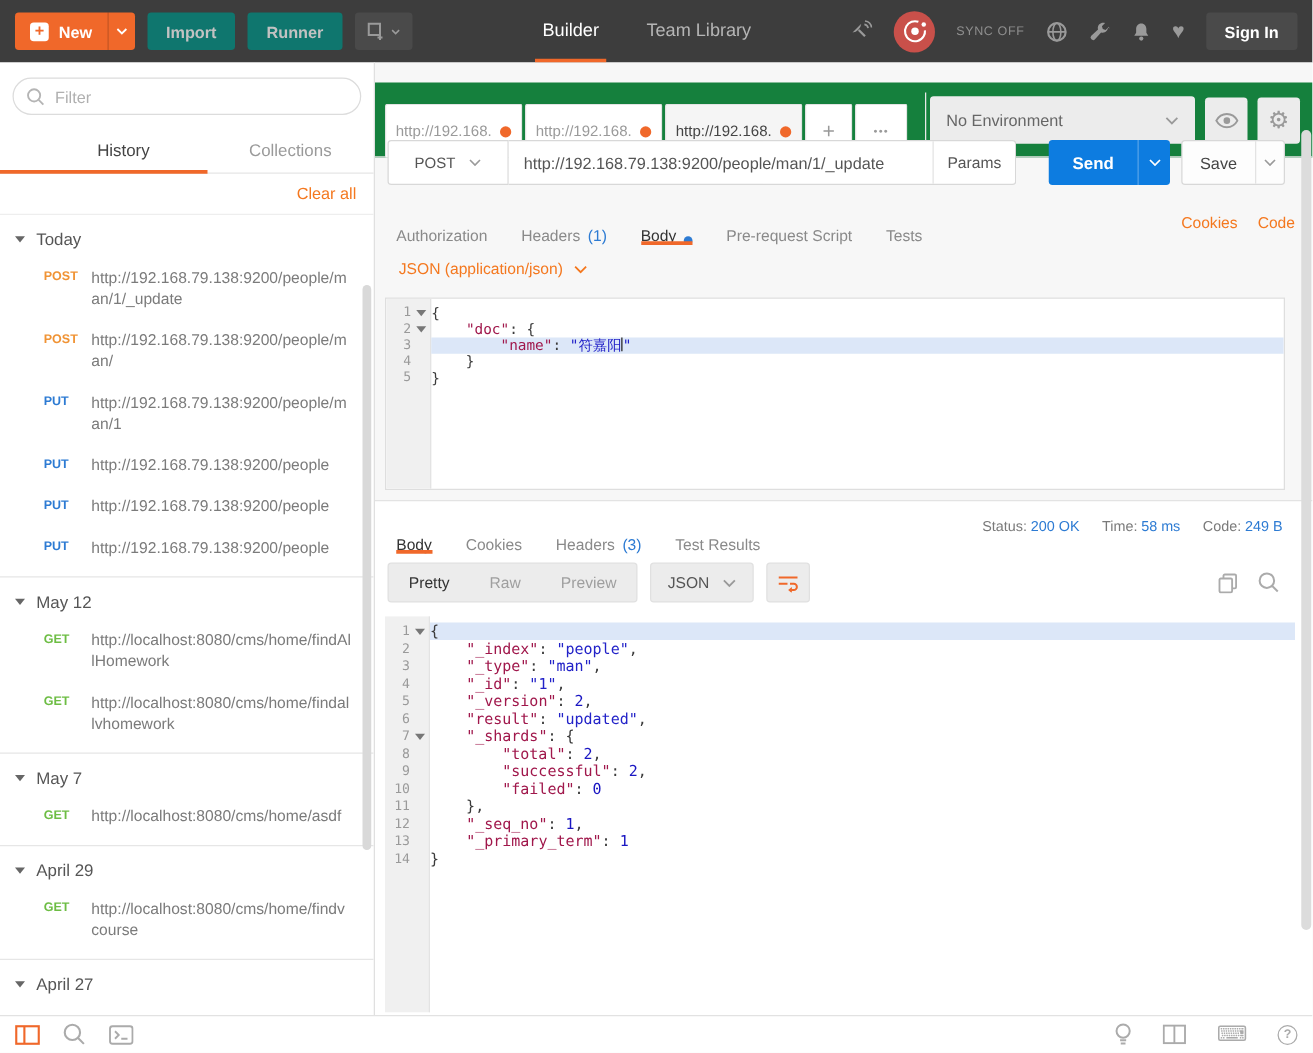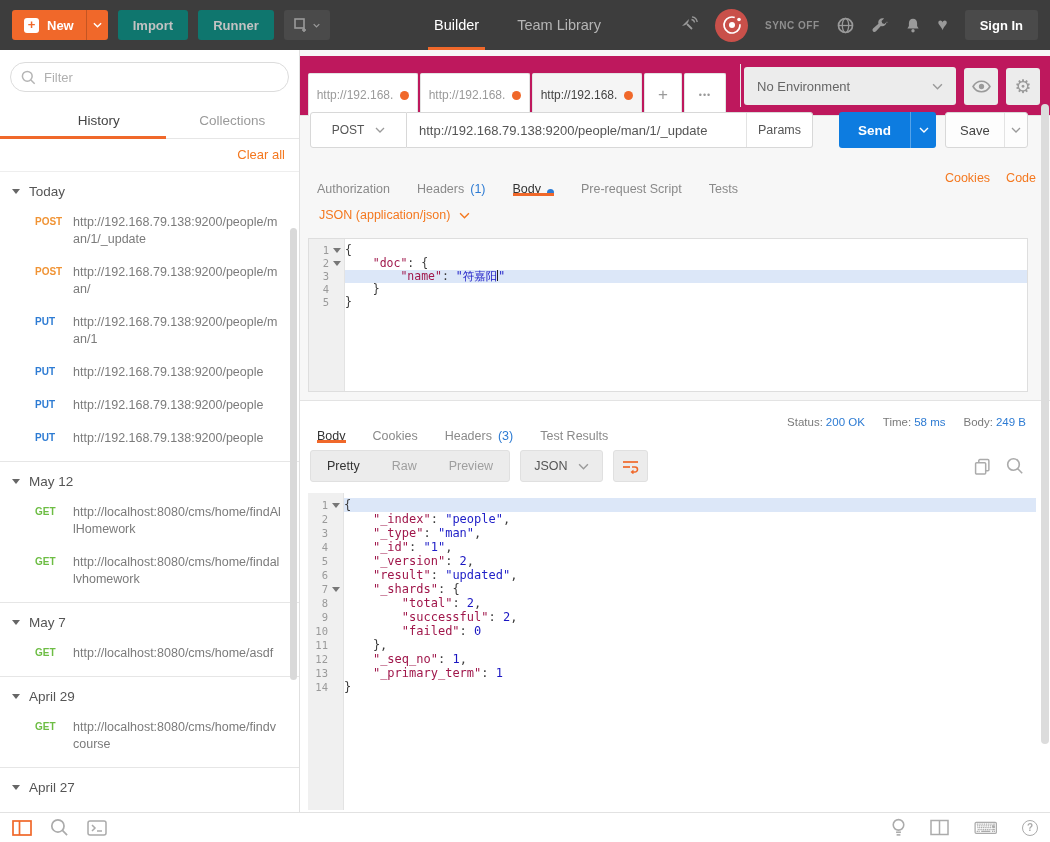--- a/index.html
+++ b/index.html
@@ -14,21 +14,21 @@
   .plus-box{width:15px;height:15px;background:#fff;border-radius:3px;color:var(--orange);font-weight:bold;font-size:13px;line-height:14px;text-align:center;}
   .btn-new-arrow{width:22px;border-left:1px solid rgba(0,0,0,.18);display:flex;align-items:center;justify-content:center;}
   .hdr-btn{height:30px;padding:0 15px;background:#0f766e;border-radius:3px;color:#c2c2c2;font-size:13px;font-weight:bold;display:flex;align-items:center;margin-left:10px;cursor:pointer;}
   .ws-btn{width:46px;height:30px;background:#4a4a4a;border-radius:3px;margin-left:10px;display:flex;align-items:center;justify-content:center;gap:4px;color:#9a9a9a;cursor:pointer;}
   .hdr-nav{position:absolute;left:428px;top:0;height:50px;display:flex;gap:26px;}
   .nav-tab{height:50px;display:flex;align-items:center;padding:0 6px;font-size:14.5px;color:#b5b5b5;position:relative;cursor:pointer;}
   .nav-tab.active{color:#fff;}
   .nav-tab.active::after{content:'';position:absolute;left:0;right:0;bottom:0;height:3px;background:var(--orange);}
   .hdr-right{margin-left:auto;display:flex;align-items:center;gap:17px;}
   .sync-badge{width:33px;height:33px;border-radius:50%;background:var(--sync-red);display:flex;align-items:center;justify-content:center;}
-  .sync-label{font-size:10px;color:#8f8f8f;font-weight:bold;letter-spacing:.5px;}
+  .sync-label{font-size:10px;color:#8f8f8f;font-weight:normal;letter-spacing:.5px;}
   .heart-glyph{color:#9a9a9a;font-size:17px;}
   .signin{height:30px;padding:0 15px;background:#4a4a4a;border-radius:3px;color:#fff;font-size:13px;font-weight:bold;display:flex;align-items:center;cursor:pointer;}
   .chev{display:block;}
 
   
   .sidebar{position:absolute;top:50px;left:0;width:300px;bottom:30px;background:#fff;border-right:1px solid #e0e0e0;display:flex;flex-direction:column;overflow:hidden;}
   .filter-wrap{margin:12px 10px;height:30px;border:1px solid #dcdcdc;border-radius:16px;display:flex;align-items:center;padding:0 10px;gap:8px;flex:none;}
   .filter-input{border:none;outline:none;flex:1;font-size:13px;color:#555;background:transparent;}
   .filter-input::placeholder{color:#b0b0b0;}
   .sb-tabs{display:flex;border-bottom:1px solid #e6e6e6;flex:none;}
@@ -45,21 +45,21 @@
   .badge{width:36px;flex:none;font-size:10px;font-weight:bold;padding-top:2px;}
   .m-POST{color:var(--post);}
   .m-PUT{color:var(--put);}
   .m-GET{color:var(--get);}
   .hist-url{flex:1;font-size:12.5px;color:#7b7b7b;line-height:17px;word-break:break-all;padding-right:8px;}
   .g-div{height:1px;background:#e6e6e6;margin-top:6px;}
   .sb-scroll{position:absolute;right:2px;top:178px;width:7px;height:452px;background:#d9d9d9;border-radius:4px;}
 
   
   .main{position:absolute;left:300px;top:50px;right:0;bottom:30px;background:#f7f7f7;}
-  .tabstrip{position:absolute;top:6px;left:0;right:0;height:60px;background:#be185d;border-bottom:1px solid #e3e3e3;}
+  .tabstrip{position:absolute;top:16px;left:0;right:0;height:60px;background:#15803d;border-bottom:1px solid #e3e3e3;}
   .url-tabs{position:absolute;left:8px;bottom:-1px;display:flex;align-items:flex-end;}
   .url-tab{width:110px;height:43px;border:1px solid #e3e3e3;border-bottom:none;background:#fff;display:flex;align-items:center;justify-content:center;gap:7px;font-size:12px;color:#9a9a9a;border-radius:2px 2px 0 0;margin-right:2px;cursor:pointer;}
   .url-tab.active{color:#444;background:#f5f5f5;}
   .tab-dot{width:9px;height:9px;border-radius:50%;background:var(--orange);flex:none;}
   .tab-plus,.tab-more{height:43px;border:1px solid #e3e3e3;border-bottom:none;background:#fff;display:flex;align-items:center;justify-content:center;color:#9a9a9a;margin-right:2px;cursor:pointer;border-radius:2px 2px 0 0;}
   .tab-plus{width:38px;font-size:17px;}
   .tab-more{width:42px;font-size:9px;letter-spacing:1px;}
   .strip-div{position:absolute;left:440px;top:8px;bottom:8px;width:1px;background:#e8e8e8;}
   .env{position:absolute;right:10px;top:0;height:60px;display:flex;align-items:center;gap:8px;}
   .env-select{width:212px;height:38px;background:#ececec;border-radius:3px;display:flex;align-items:center;justify-content:space-between;padding:0 13px;font-size:13px;color:#666;cursor:pointer;gap:17px;}
@@ -464,21 +464,21 @@
               <span>Headers</span>
               <span class="tab-count">(3)</span>
             </div>
             <div class="ptab">
               <span>Test Results</span>
             </div>
           </div>
         <div class="resp-meta">
             <span class="meta-item"><span class="meta-label">Status:</span><span class="meta-val">200 OK</span></span>
             <span class="meta-item"><span class="meta-label">Time:</span><span class="meta-val">58 ms</span></span>
-            <span class="meta-item"><span class="meta-label">Body:</span><span class="meta-val">249 B</span></span>
+            <span class="meta-item"><span class="meta-label">Code:</span><span class="meta-val">249 B</span></span>
           </div>
       </div>
       <div class="resp-toolbar">
         <div class="view-group">
             <div class="view-mode active">Pretty</div>
             <div class="view-mode">Raw</div>
             <div class="view-mode">Preview</div>
           </div>
         <div class="fmt-select">
           <span>JSON</span>

